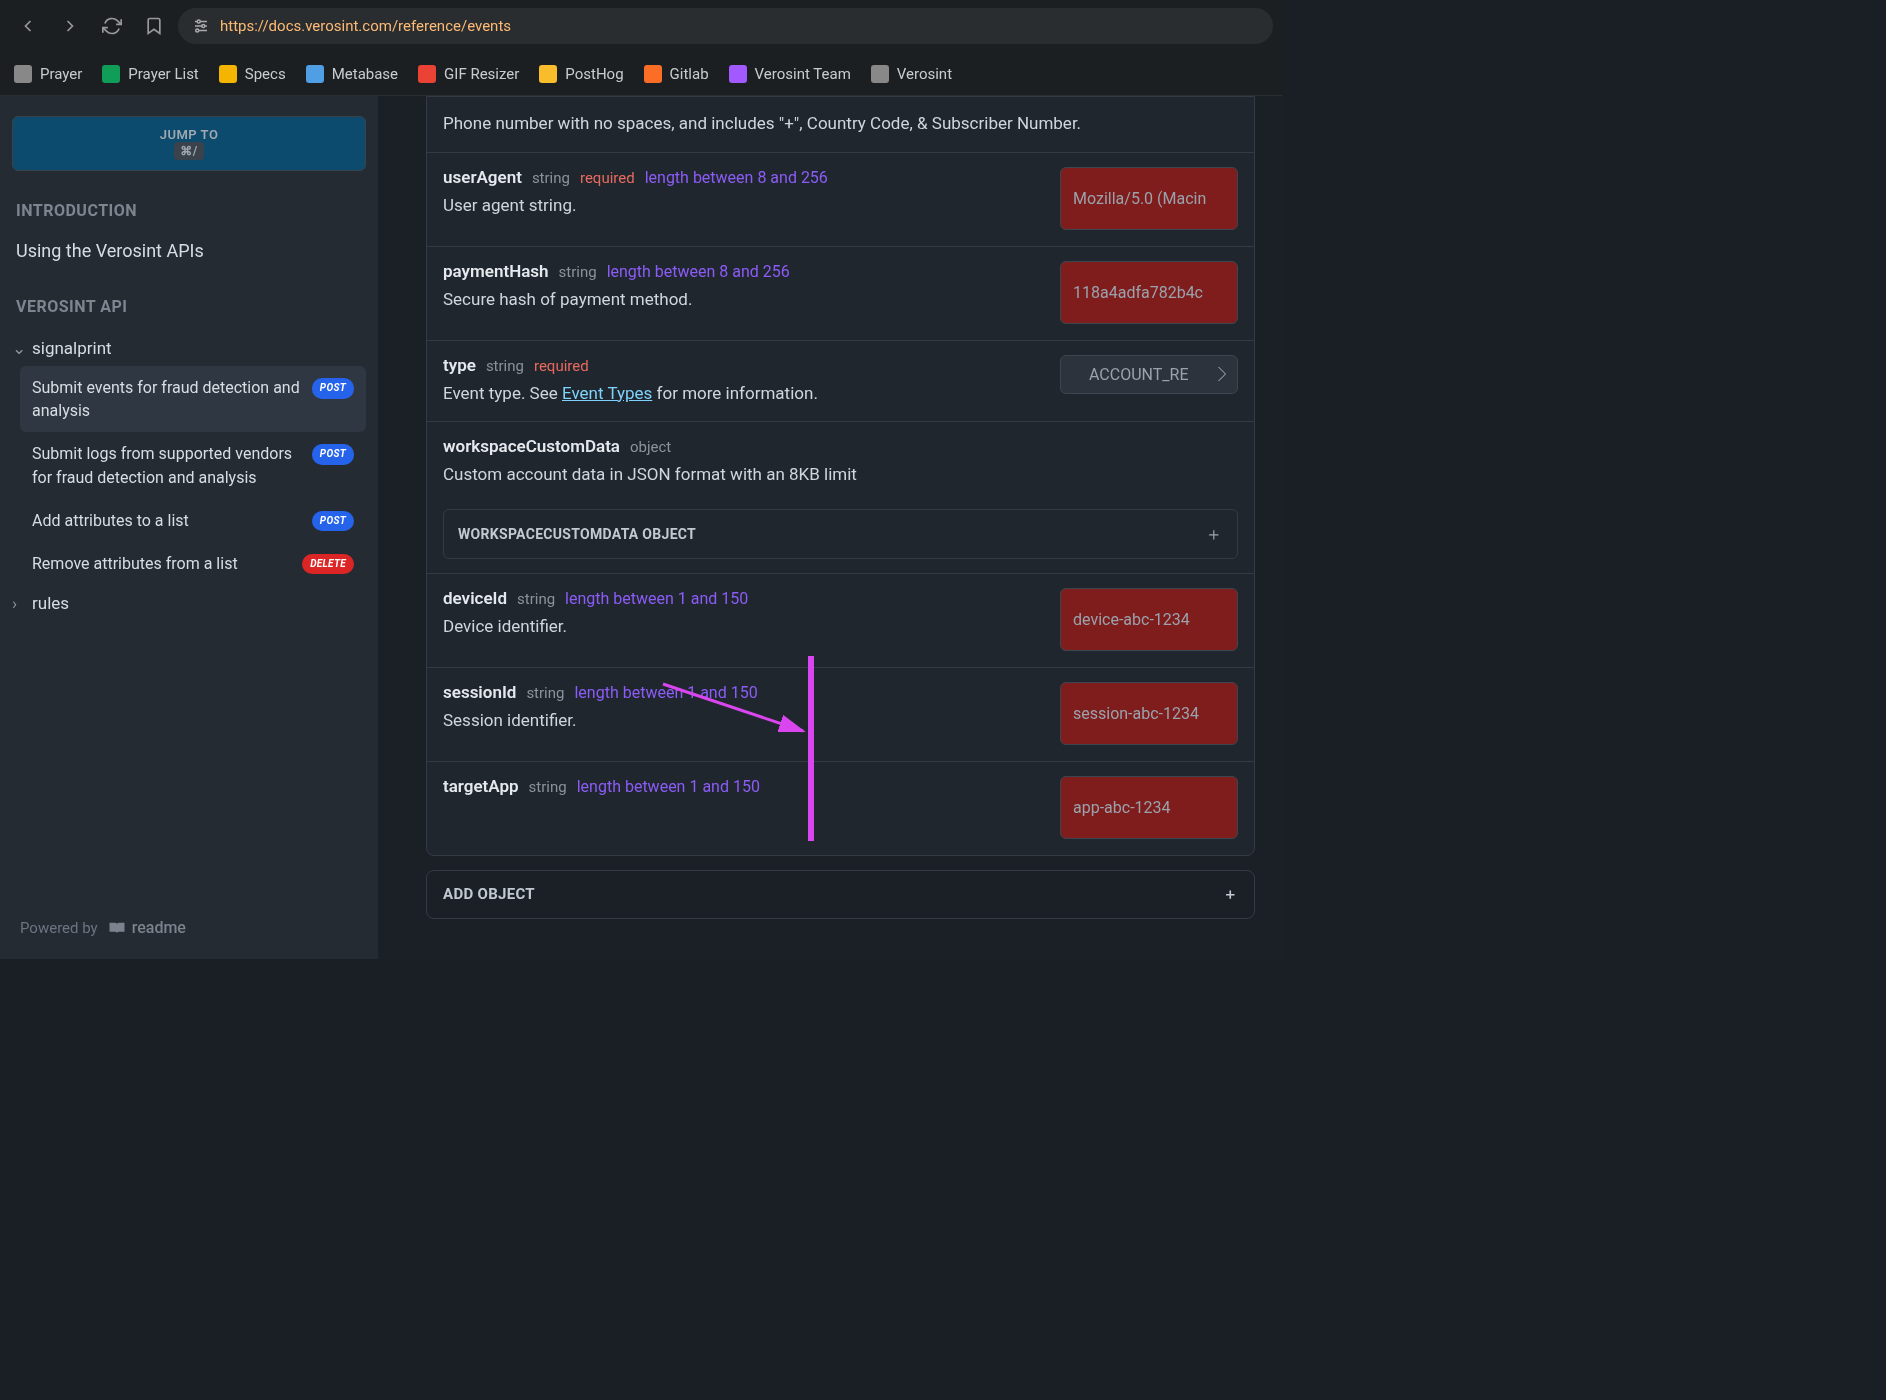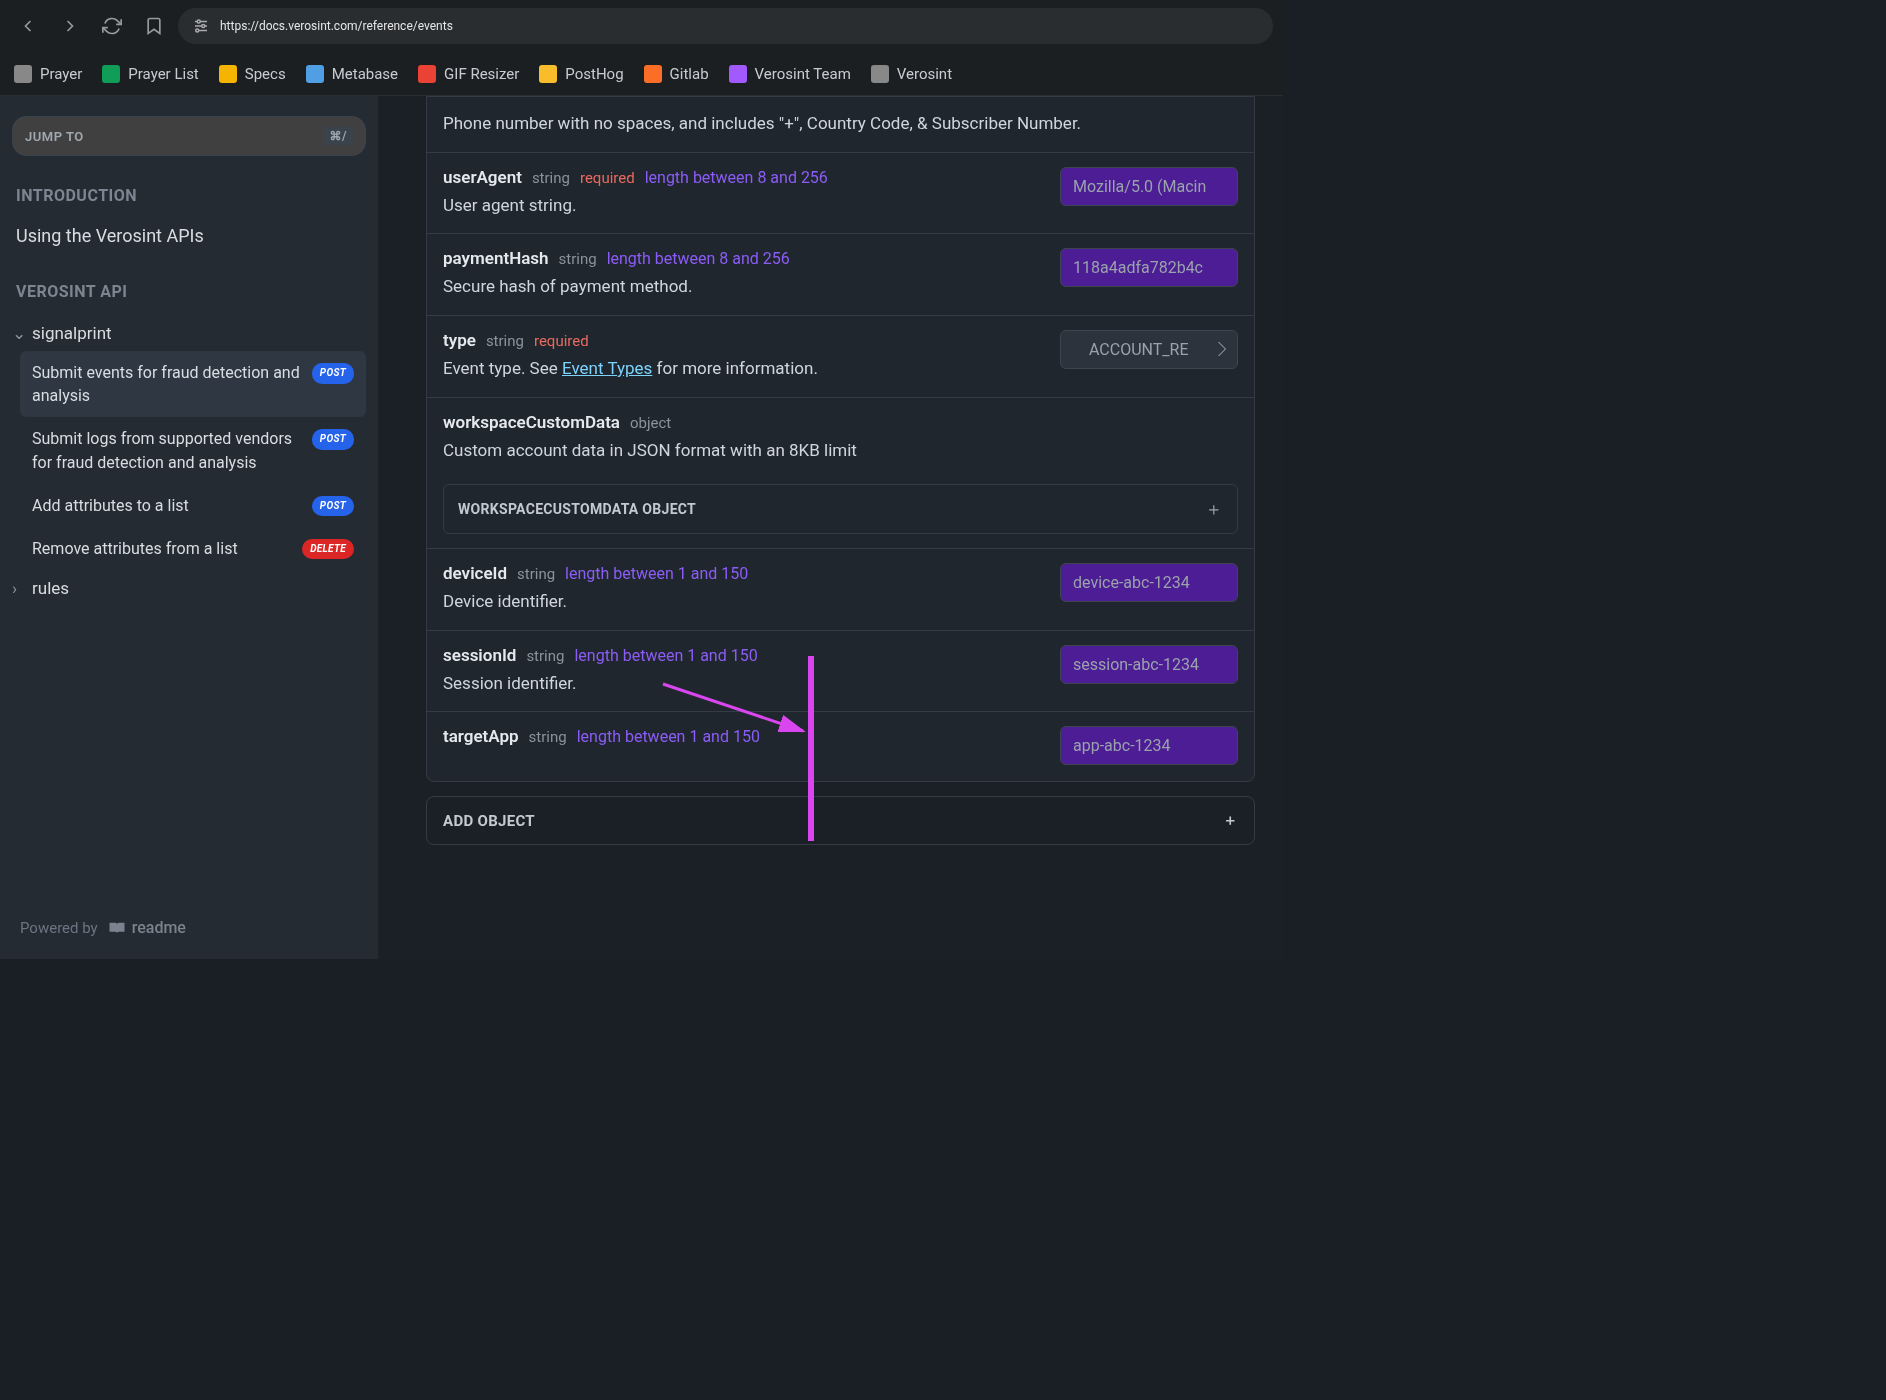--- a/index.html
+++ b/index.html
@@ -28,22 +28,22 @@
 }
 .nav-btn svg { width:20px; height:20px; stroke:#999; fill:none; stroke-width:2; }
 .url-bar {
   flex:1;
   height:36px;
   background:#2a2d30;
   border-radius:18px;
   display:flex;
   align-items:center;
   padding:4px 14px;
-  color:#e5e5e5;
-  font-size:12px;
+  color:#fdba74;
+  font-size:15px;
   gap:10px;
 }
 .url-bar .tune-icon { width:18px; height:18px; }
 
 .bookmarks-bar {
   height:44px;
   background:#1c1f22;
   display:flex;
   align-items:center;
   padding:0 14px;
@@ -64,31 +64,32 @@
   background:#1b2027;
 }
 .sidebar {
   width:378px;
   background:#242b33;
   padding:20px 12px 12px 12px;
   display:flex;
   flex-direction:column;
 }
 .jump-to {
-  background:#404040;
+  background:#0c4a6e;
   border:1px solid #3a424c;
-  border-radius:14px;
+  border-radius:6px;
   padding:10px 12px;
   display:flex;
   align-items:center;
   justify-content:space-between;
   color:#a0a8b0;
   font-size:13px;
   font-weight:600;
   letter-spacing:0.5px;
+  flex-direction:column;
 }
 .jump-to .kbd {
   background:#3a424c;
   border-radius:4px;
   padding:2px 6px;
   font-size:12px;
 }
 .section-label {
   color:#7d8590;
   font-size:16px;
@@ -168,25 +169,25 @@
   display:flex; align-items:baseline; gap:10px; flex-wrap:wrap;
   margin-bottom:6px;
 }
 .param-name { font-size:17px; font-weight:600; color:#e5e9ee; }
 .param-type { font-size:15px; color:#8a929c; }
 .param-req { font-size:15px; color:#e86a5e; }
 .param-constraint { font-size:16px; color:#8b5cf6; }
 .param-desc { font-size:17px; color:#cfd6de; line-height:1.45; }
 .param-desc a { color:#7dd3fc; text-decoration:underline; }
 .param-input {
-  background:#4c1d95;
+  background:#7f1d1d;
   border:1px solid #3d4550;
   color:#9aa2ac;
   border-radius:6px;
-  padding:9px 12px;
+  padding:21px 12px;
   font-size:16px;
   width:178px;
   flex-shrink:0;
   font-family:inherit;
   white-space:nowrap;
   overflow:hidden;
   text-overflow:ellipsis;
 }
 .param-select {
   background:#2c333c;

